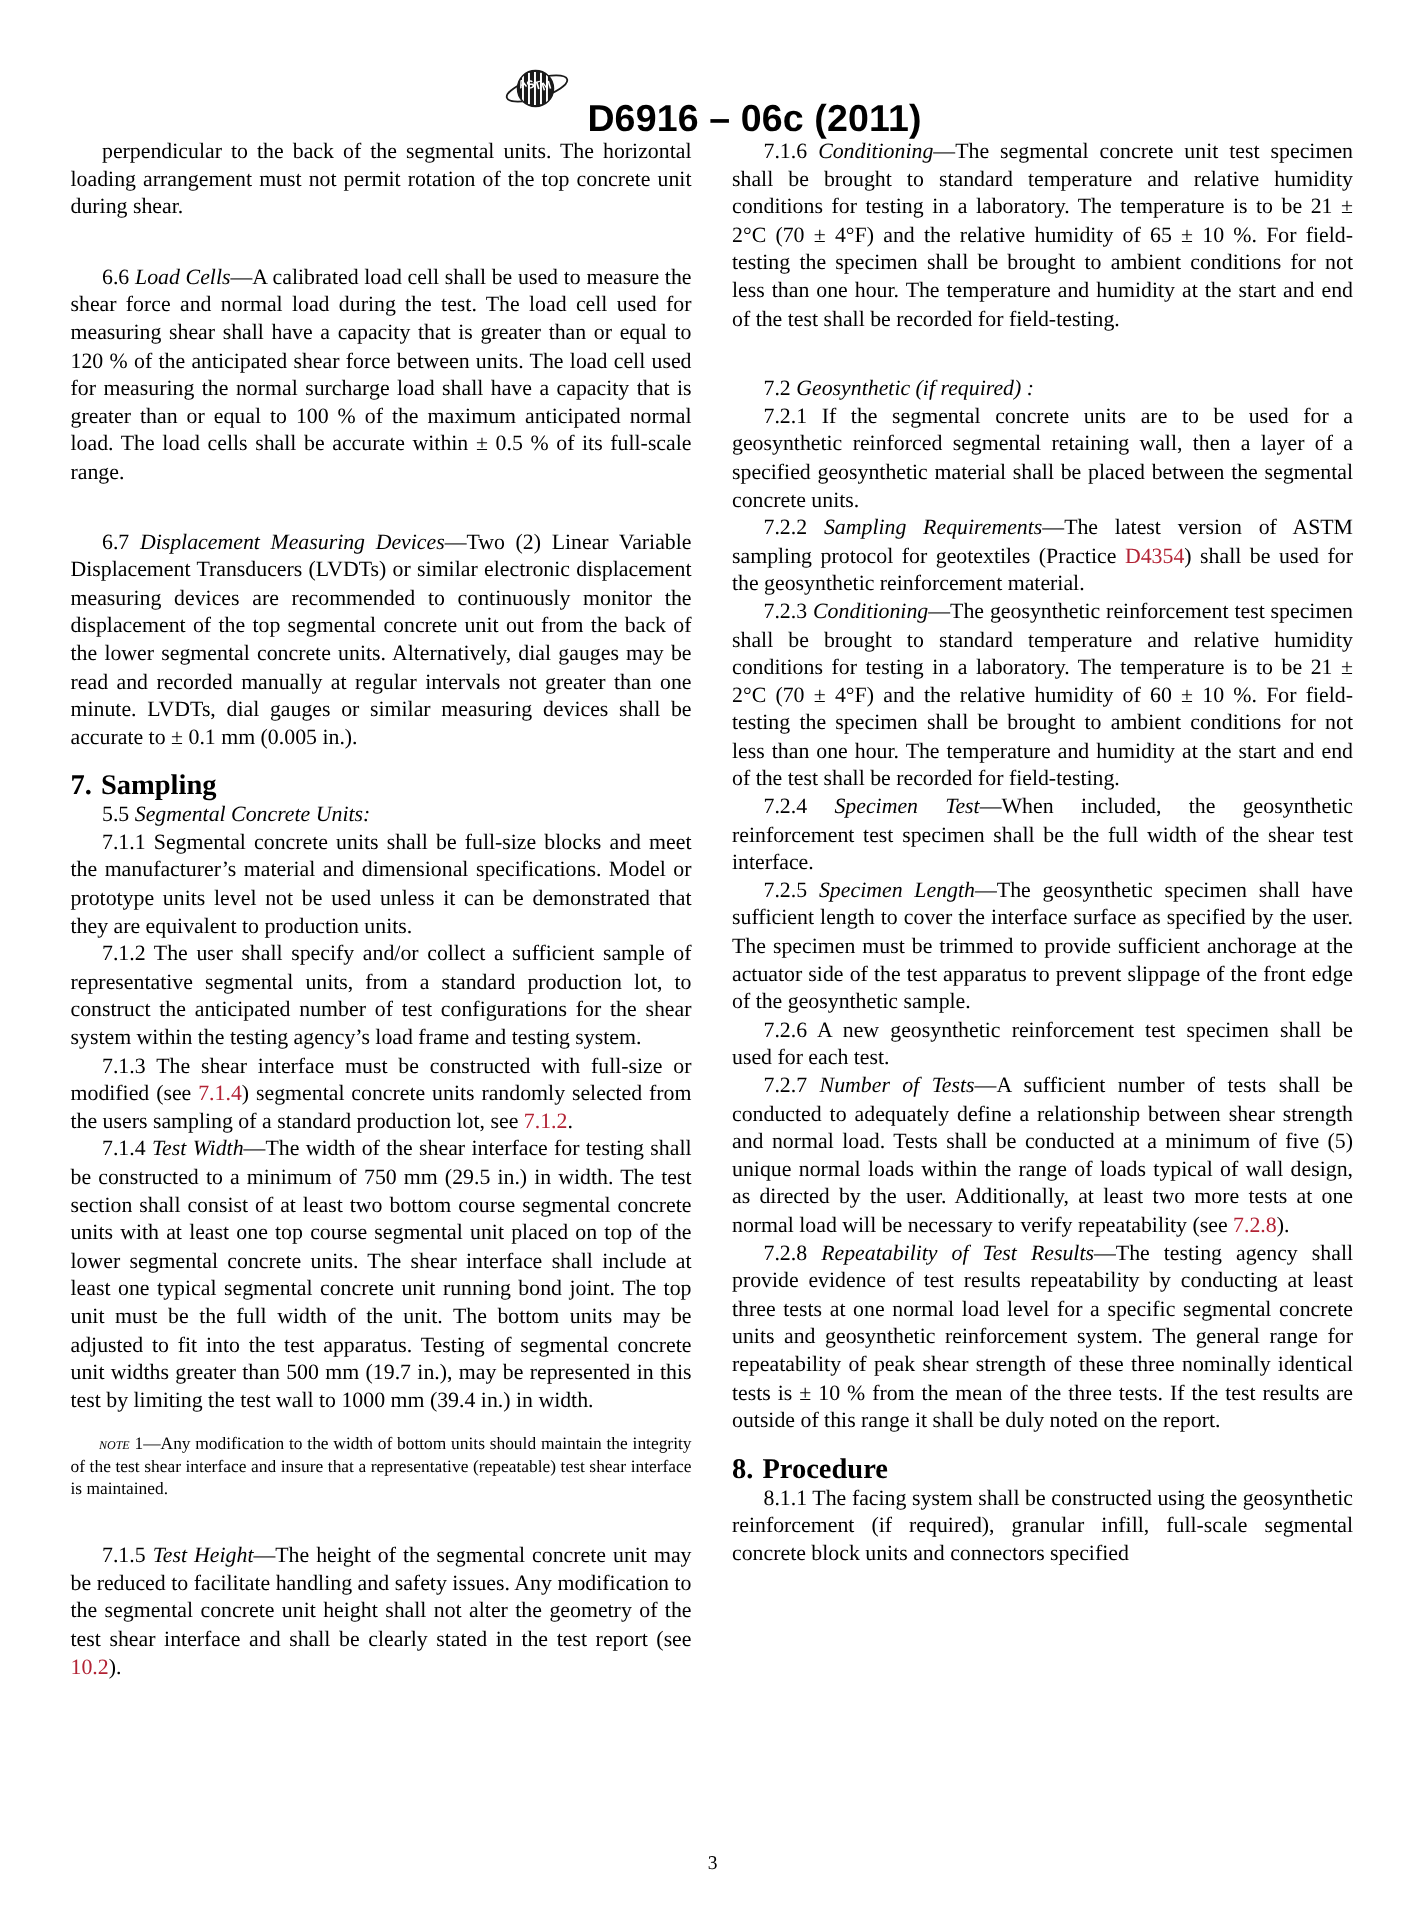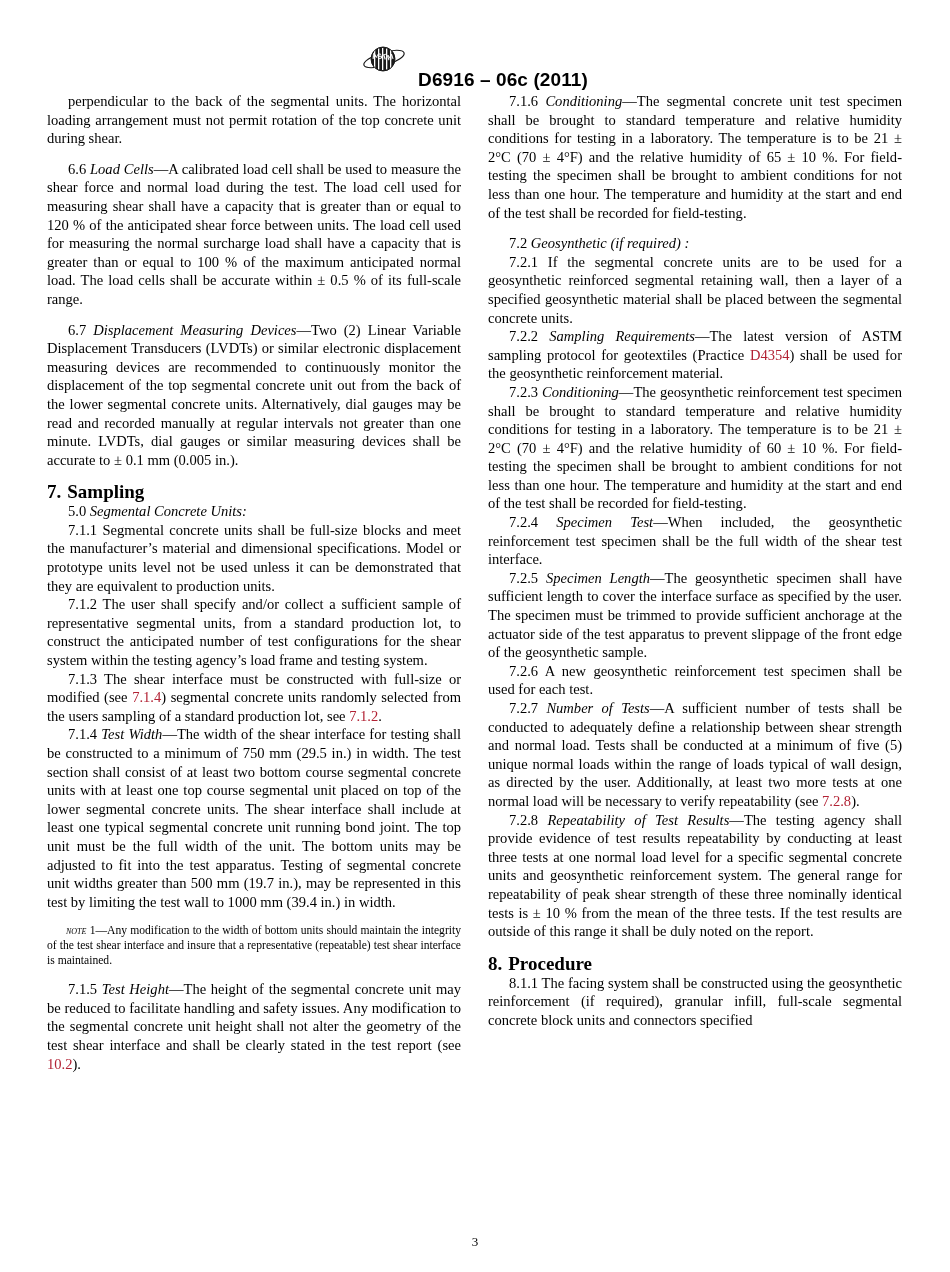--- a/index.html
+++ b/index.html
@@ -29,21 +29,21 @@
     gap: 10px;
   }
   #astm-logo {
     width: 46px;
     height: 30px;
     flex: none;
     display: block;
   }
   #doc-designation {
     font-family: "Liberation Sans", "DejaVu Sans", sans-serif;
-    font-size: 19px;
+    font-size: 25px;
     font-weight: bold;
     letter-spacing: 0.1px;
     white-space: nowrap;
     margin-top: 41px;
   }
 
   
   #columns {
     position: absolute;
     top: 92px;
@@ -69,21 +69,21 @@
 
   h3.section-head {
     margin: 13px 0 1px 0;
     font-size: 19px;
     line-height: 19px;
     font-weight: bold;
     text-indent: 0;
   }
   h3.section-head .num { margin-right: 6px; }
 
-  .para-gap { margin-top: 12px; font-family: Liberation Serif, serif; }
+  .para-gap { margin-top: 28px; font-family: Liberation Serif, serif; }
 
   i, .ital { font-style: italic; }
 
   a.xref, .xref {
     color: #b22234;
     text-decoration: none;
   }
 
   
   p.note {
@@ -142,21 +142,21 @@
   <div class="column">
 
     <p>perpendicular to the back of the segmental units. The horizontal loading arrangement must not permit rotation of the top concrete unit during shear.</p>
 
     <p class="para-gap"><span>6.6</span> <i>Load Cells</i><span>—A calibrated load cell shall be used to measure the shear force and normal load during the test. The load cell used for measuring shear shall have a capacity that is greater than or equal to 120 % of the anticipated shear force between units. The load cell used for measuring the normal surcharge load shall have a capacity that is greater than or equal to 100 % of the maximum anticipated normal load. The load cells shall be accurate within ± 0.5 % of its full-scale range.</span></p>
 
     <p class="para-gap"><span>6.7</span> <i>Displacement Measuring Devices</i><span>—Two (2) Linear Variable Displacement Transducers (LVDTs) or similar electronic displacement measuring devices are recommended to continuously monitor the displacement of the top segmental concrete unit out from the back of the lower segmental concrete units. Alternatively, dial gauges may be read and recorded manually at regular intervals not greater than one minute. LVDTs, dial gauges or similar measuring devices shall be accurate to ± 0.1 mm (0.005 in.).</span></p>
 
     <h3 class="section-head"><span class="num">7.</span><span>Sampling</span></h3>
 
-    <p><span>5.0</span> <i>Segmental Concrete Units:</i></p>
+    <p><span>5.5</span> <i>Segmental Concrete Units:</i></p>
 
     <p><span>7.1.1</span> <span>Segmental concrete units shall be full-size blocks and meet the manufacturer’s material and dimensional specifications. Model or prototype units level not be used unless it can be demonstrated that they are equivalent to production units.</span></p>
 
     <p><span>7.1.2</span> <span>The user shall specify and/or collect a sufficient sample of representative segmental units, from a standard production lot, to construct the anticipated number of test configurations for the shear system within the testing agency’s load frame and testing system.</span></p>
 
     <p><span>7.1.3</span> <span>The shear interface must be constructed with full-size or modified (see </span><a class="xref" href="#">7.1.4</a><span>) segmental concrete units randomly selected from the users sampling of a standard production lot, see </span><a class="xref" href="#">7.1.2</a><span>.</span></p>
 
     <p><span>7.1.4</span> <i>Test Width</i><span>—The width of the shear interface for testing shall be constructed to a minimum of 750 mm (29.5 in.) in width. The test section shall consist of at least two bottom course segmental concrete units with at least one top course segmental unit placed on top of the lower segmental concrete units. The shear interface shall include at least one typical segmental concrete unit running bond joint. The top unit must be the full width of the unit. The bottom units may be adjusted to fit into the test apparatus. Testing of segmental concrete unit widths greater than 500 mm (19.7 in.), may be represented in this test by limiting the test wall to 1000 mm (39.4 in.) in width.</span></p>
 
     <p class="note"><span class="note-label">Note</span> <span>1</span><span>—Any modification to the width of bottom units should maintain the integrity of the test shear interface and insure that a representative (repeatable) test shear interface is maintained.</span></p>

